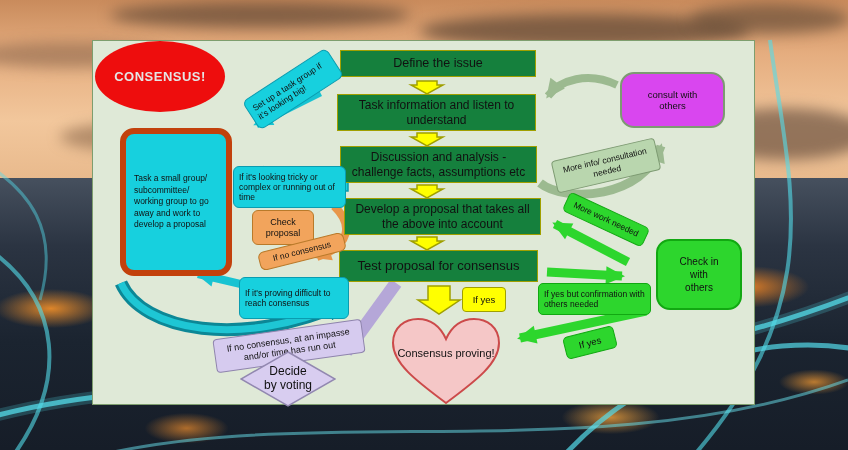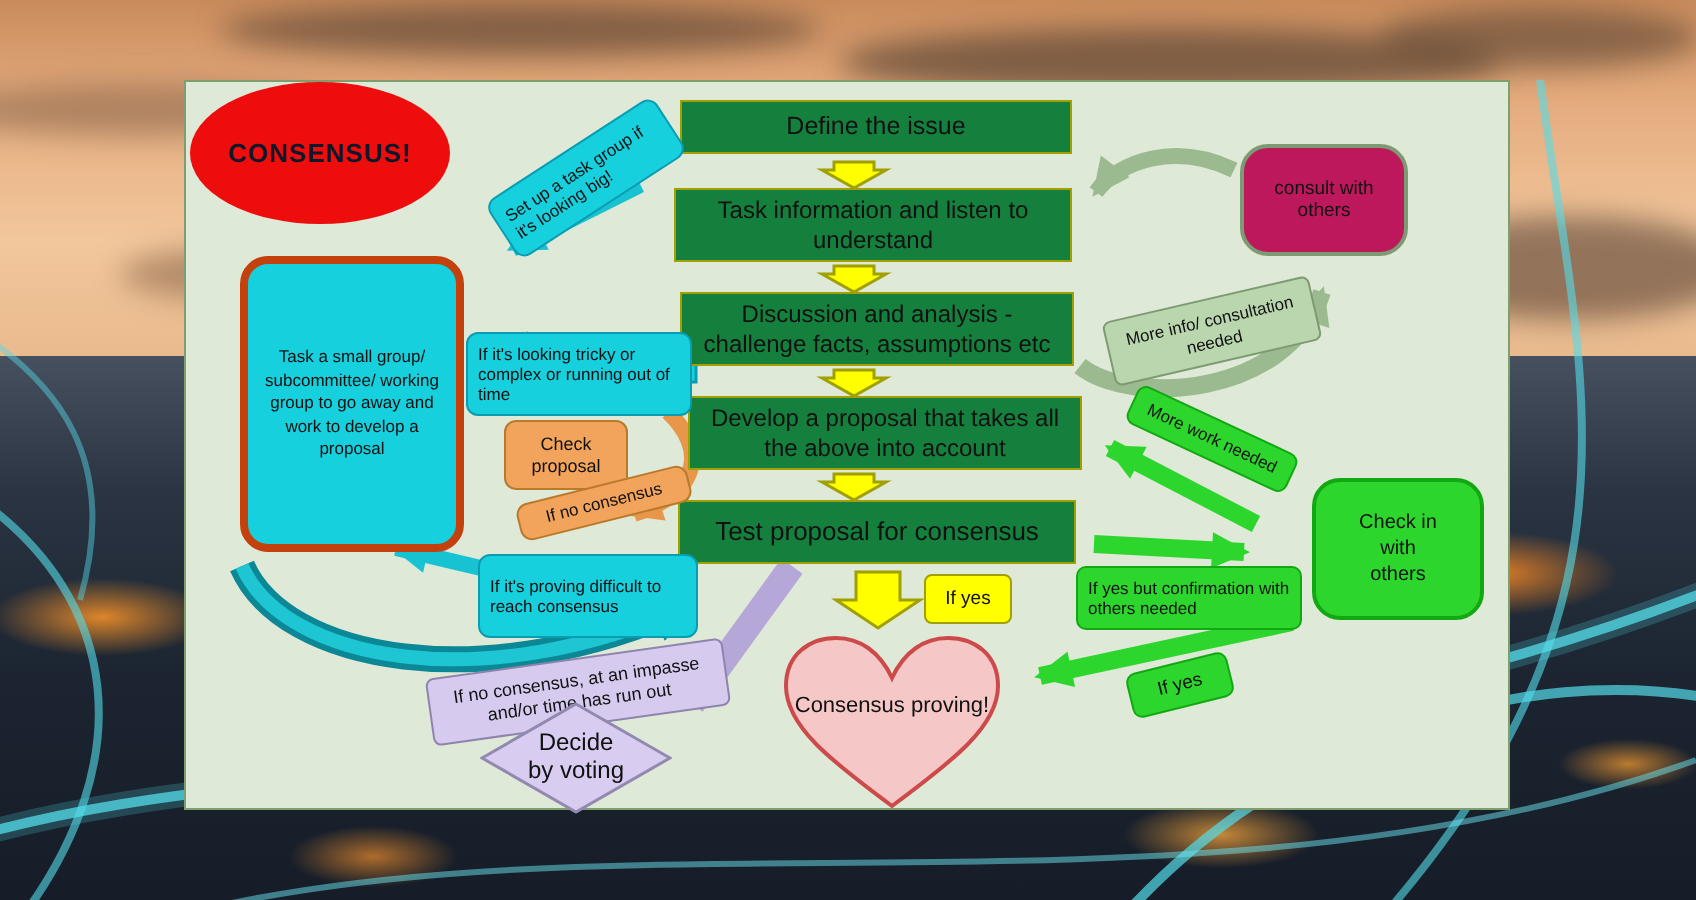--- a/index.html
+++ b/index.html
@@ -110,21 +110,21 @@
     <path d="M334,206 C353,224 351,246 317,257" stroke="#e8964a" stroke-width="8" fill="none" marker-end="url(#m-orange)"></path>
 
     <path d="M617,85 C588,71 560,80 548,96" stroke="#9cba90" stroke-width="8" fill="none" marker-end="url(#m-sage)"></path>
     <path d="M540,183 C565,203 644,199 661,146" stroke="#9cba90" stroke-width="9" fill="none" marker-end="url(#m-sage)"></path>
 
     <path d="M628,262 L555,224" stroke="#2dd62d" stroke-width="9" fill="none" marker-end="url(#m-green)"></path>
     <path d="M547,272 L622,276" stroke="#2dd62d" stroke-width="9" fill="none" marker-end="url(#m-green)"></path>
     <path d="M646,311 L520,338" stroke="#2dd62d" stroke-width="9" fill="none" marker-end="url(#m-green)"></path>
   </svg>
 
-  <div class="abs shape" style="left:95px;top:41px;width:130px;height:71px;background:#ee0d0d;border-radius:50%;color:#0f172a;font-size:13px;font-weight:bold;letter-spacing:.5px;">
+  <div class="abs shape" style="left:95px;top:41px;width:130px;height:71px;background:#ee0d0d;border-radius:50%;color:#e5e5e5;font-size:13px;font-weight:bold;letter-spacing:.5px;">
     <span>CONSENSUS!</span>
   </div>
 
   <div class="abs shape ybox" style="left:340px;top:50px;width:196px;height:27px;font-size:12.5px;">
       <span>Define the issue</span>
     </div>
   <div class="abs shape ybox" style="left:337px;top:94px;width:199px;height:37px;">
       <span>Task information and listen to understand</span>
     </div>
   <div class="abs shape ybox" style="left:340px;top:146px;width:197px;height:37px;">
@@ -141,21 +141,21 @@
       <span>If yes</span>
     </div>
 
   <svg class="abs" style="left:384px;top:314px;" width="124" height="94" viewBox="0 0 124 94">
     <path d="M62,89 C31,66 9,49 9,29 C9,13 21,5 34,5 C46,5 56,12 62,25 C68,12 78,5 90,5 C103,5 115,13 115,29 C115,49 93,66 62,89 Z" fill="#f5c7c7" stroke="#cc4a4a" stroke-width="2"></path>
   </svg>
   <div class="abs shape" style="left:396px;top:337px;width:100px;height:34px;font-size:11px;line-height:1.25;">
       <span>Consensus proving!</span>
     </div>
 
-  <div class="abs shape round-box" style="left:120px;top:128px;width:112px;height:148px;background:#17d0de;border:4px solid #c2410c;font-size:8.5px;line-height:1.35;padding:8px;text-align:center;">
+  <div class="abs shape round-box" style="left:120px;top:128px;width:112px;height:148px;background:#17d0de;border:6px solid #c2410c;font-size:8.5px;line-height:1.35;padding:8px;text-align:left;">
       <span>Task a small group/ subcommittee/ working group to go away and work to develop a proposal</span>
     </div>
 
   <div class="abs shape cyan-lbl" style="left:243px;top:72px;width:100px;height:34px;transform:rotate(-33deg);">
       <span>Set up a task group if it's looking big!</span>
     </div>
 
   <div class="abs shape cyan-lbl" style="left:233px;top:166px;width:113px;height:42px;">
       <span>If it's looking tricky or complex or running out of time</span>
     </div>
@@ -175,21 +175,21 @@
       <span>If no consensus, at an impasse and/or time has run out</span>
     </div>
 
   <svg class="abs" style="left:240px;top:351px;" width="96" height="56" viewBox="0 0 96 56">
     <polygon points="48,1 95,28 48,55 1,28" fill="#d8cdf0" stroke="#9288b0" stroke-width="1.5"></polygon>
   </svg>
   <div class="abs shape" style="left:262px;top:357px;width:52px;height:44px;font-size:12px;line-height:1.15;">
       <span>Decide by voting</span>
     </div>
 
-  <div class="abs shape round-box" style="left:620px;top:72px;width:84px;height:56px;background:#be185d;border:2px solid #7d9a72;font-size:9.5px;padding:4px 14px;justify-content:flex-end;">
+  <div class="abs shape round-box" style="left:620px;top:72px;width:105px;height:56px;background:#d946ef;border:2px solid #7d9a72;font-size:9.5px;padding:4px 14px;justify-content:flex-end;">
       <span>consult with others</span>
     </div>
 
   <div class="abs shape sage-lbl" style="left:553px;top:149px;width:106px;height:33px;transform:rotate(-13deg);">
       <span>More info/ consultation needed</span>
     </div>
 
   <div class="abs shape green-lbl" style="left:562px;top:209px;width:88px;height:21px;transform:rotate(25deg);">
       <span>More work needed</span>
     </div>

